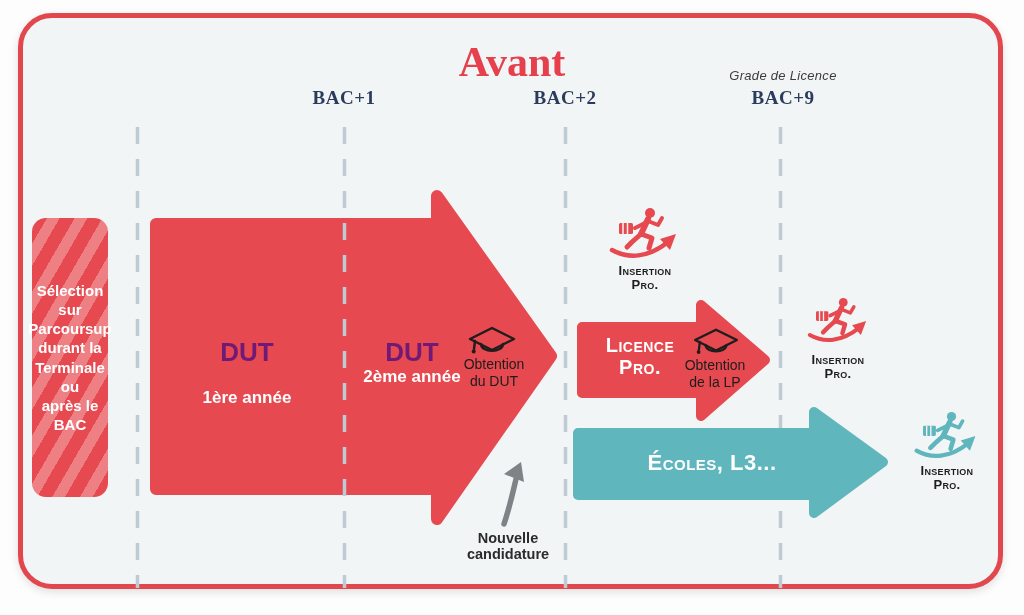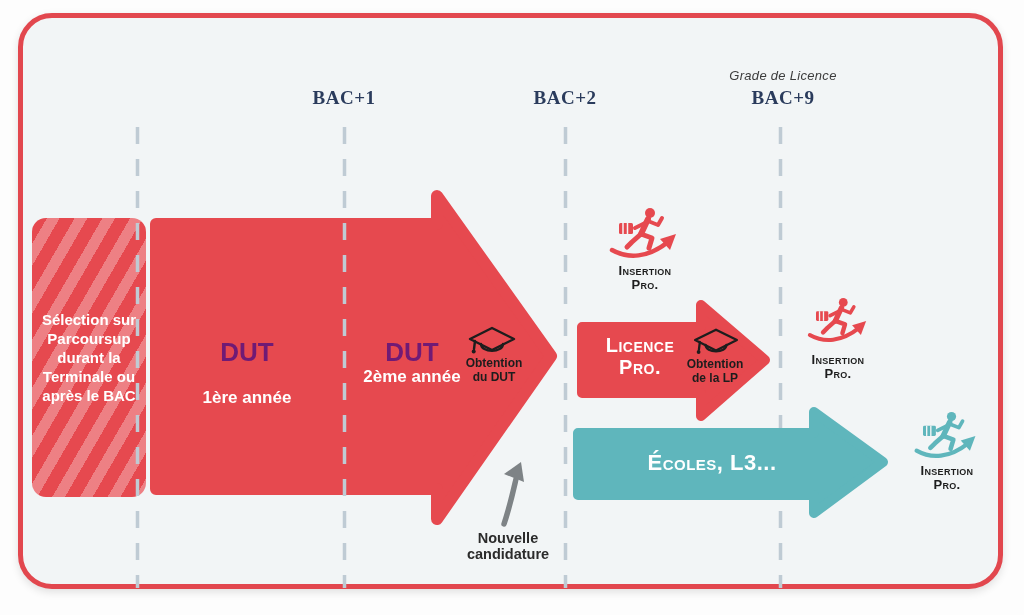--- a/index.html
+++ b/index.html
@@ -18,31 +18,31 @@
     background:var(--card_bg); border:5px solid var(--border_red);
     border-radius:34px; box-shadow:0 3px 8px rgba(0,0,0,.12);
     box-sizing:border-box;
   }
   svg.layer{position:absolute;left:0;top:0;width:1024px;height:615px;}
   .txt{position:absolute;transform:translateX(-50%);text-align:center;white-space:pre-line;}
   .title{font-family:"Liberation Serif", serif;font-weight:bold;font-size:42px;line-height:1;color:var(--title_red);}
   .bac{font-family:"Liberation Serif", serif;font-weight:bold;font-size:19px;line-height:1;color:var(--navy);letter-spacing:.5px;}
   .grade-note{font-style:italic;font-size:13px;color:#3C3C3C;letter-spacing:.3px;}
   .sel-box{
-    position:absolute;left:32px;top:218px;width:114px;height:279px;border-radius:14px;
+    position:absolute;left:32px;top:218px;width:76px;height:279px;border-radius:14px;
     background:repeating-linear-gradient(120deg, rgba(255,255,255,0) 0 13px, rgba(255,255,255,.30) 13px 24px), var(--red);
     display:flex;align-items:center;justify-content:center;
   }
   .sel-text{color:#fff;font-weight:bold;font-size:15px;line-height:1.28;text-align:center;white-space:pre-line;}
   .arrow-label-big{color:#701a75;font-weight:bold;font-size:26px;line-height:1;}
   .arrow-label-sub{color:#fff;font-weight:bold;font-size:17px;line-height:1;}
   .sc{font-variant:small-caps;}
   .licence-label{color:#fff;font-weight:bold;font-size:20px;line-height:1.12;letter-spacing:.5px;}
   .ecoles-label{color:#fff;font-weight:bold;font-size:22px;line-height:1;letter-spacing:.5px;}
-  .obtention{color:var(--ink);font-weight:bold;font-size:12px;line-height:1.18;}
+  .obtention{color:var(--ink);font-weight:normal;font-size:14px;line-height:1.18;}
   .insertion{color:var(--ink);font-weight:bold;font-size:13px;line-height:1.08;letter-spacing:.3px;}
   .nouvelle{color:#2B2B2B;font-weight:bold;font-size:14.5px;line-height:1.12;}
   
   .arrow-red{fill:var(--red);stroke:var(--red);stroke-width:12;stroke-linejoin:round;}
   .arrow-red-sm{fill:var(--red);stroke:var(--red);stroke-width:10;stroke-linejoin:round;}
   .arrow-teal{fill:var(--teal);stroke:var(--teal);stroke-width:10;stroke-linejoin:round;}
   .dashline{stroke:var(--dash);stroke-width:3.5;stroke-dasharray:17 15;fill:none;}
   .runner-red{color:var(--red);}
   .runner-teal{color:var(--teal);}
   .cap-stroke{stroke:var(--ink);stroke-width:2.4;fill:none;stroke-linejoin:round;stroke-linecap:round;}
@@ -100,20 +100,21 @@
     <use href="#gradcap" transform="translate(716,342) scale(0.95)"></use>
 
     <use href="#runner" class="runner-red" transform="translate(644,233)"></use>
     <use href="#runner" class="runner-red" transform="translate(838,320) scale(0.88)"></use>
     <use href="#runner" class="runner-teal" transform="translate(946,435) scale(0.92)"></use>
 
     <path class="gray-curve" d="M 504,524 C 510,506 513,492 516,479"></path>
     <polygon points="521,462 504,474 524,482" fill="var(--gray_arrow)"></polygon>
   </svg>
 
+  <div class="txt title" style="left:512px;top:41px;">Avant</div>
   <div class="txt bac" style="left:344px;top:88px;">BAC+1</div>
   <div class="txt bac" style="left:565px;top:88px;">BAC+2</div>
   <div class="txt grade-note" style="left:783px;top:68px;">Grade de Licence</div>
   <div class="txt bac" style="left:783px;top:88px;">BAC+9</div>
 
   <div class="txt arrow-label-big" style="left:247px;top:339px;">DUT</div>
   <div class="txt arrow-label-sub" style="left:247px;top:389px;">1ère année</div>
   <div class="txt arrow-label-big" style="left:412px;top:339px;">DUT</div>
   <div class="txt arrow-label-sub" style="left:412px;top:368px;">2ème année</div>
   <div class="txt obtention" style="left:494px;top:356px;">Obtention

